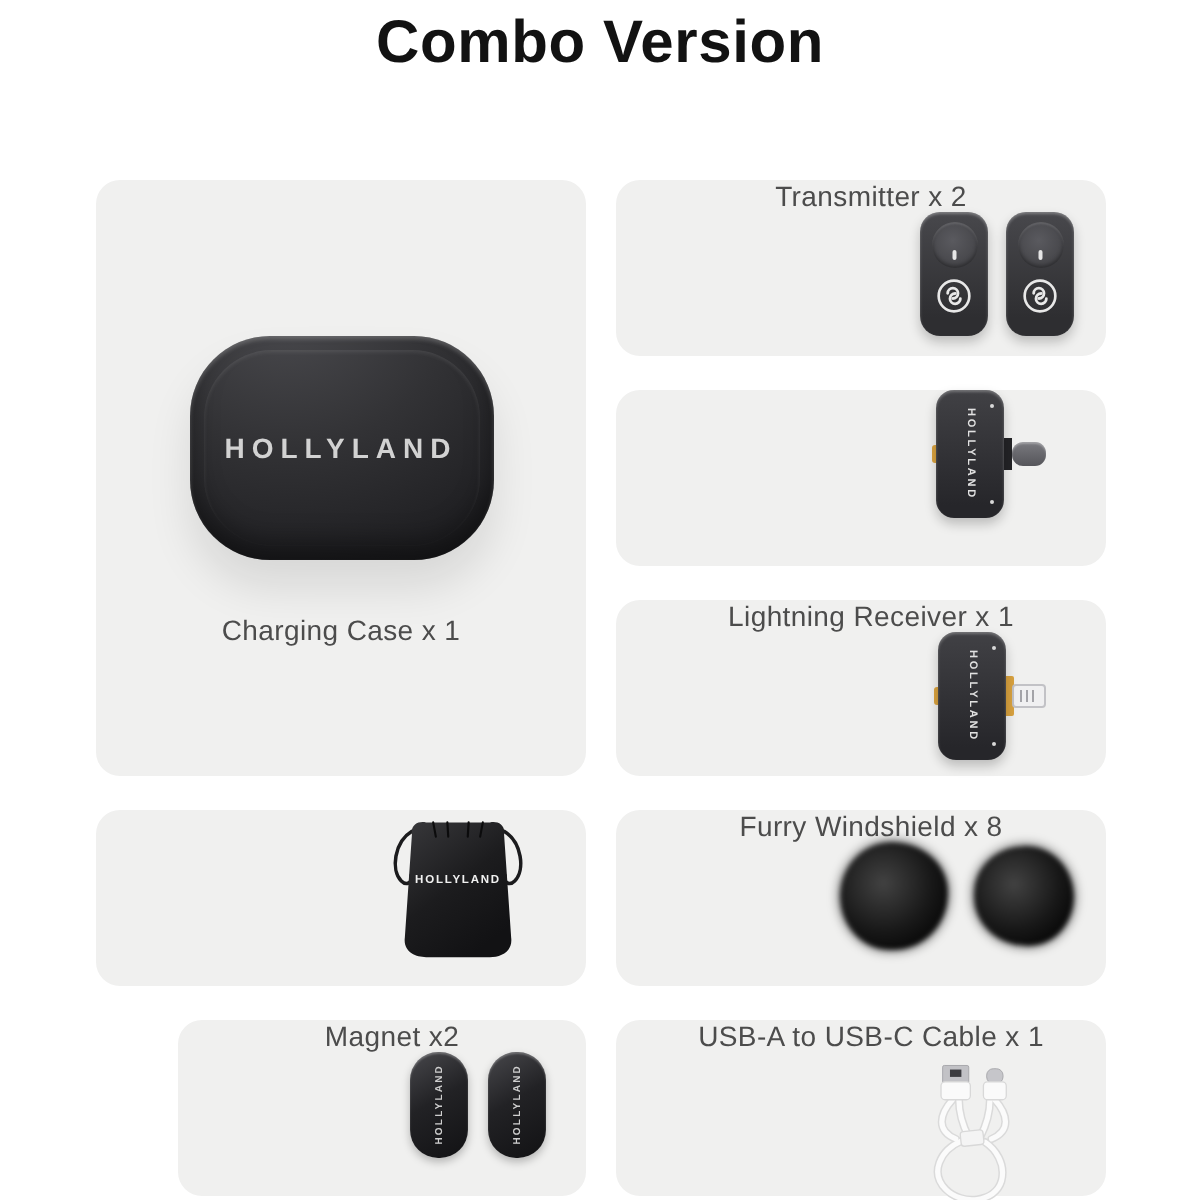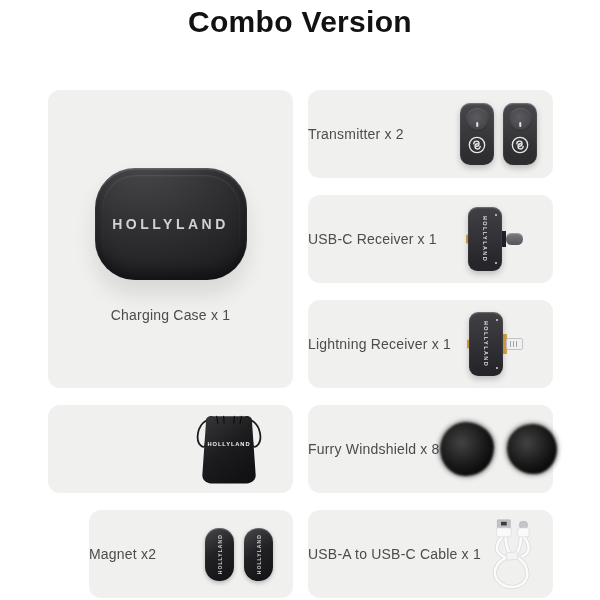--- a/index.html
+++ b/index.html
@@ -16,21 +16,21 @@
   .grid{
     position:absolute;left:48px;top:90px;
     display:grid;
     grid-template-columns:245px 245px;
     grid-template-rows:repeat(5,88px);
     column-gap:15px;row-gap:17px;
   }
   .card{
     background:#f0f0ef;border-radius:12px;
     display:flex;align-items:center;
-    padding-left:0;box-sizing:border-box;
+    padding-left:10px;box-sizing:border-box;flex-direction:column;
   }
   .label{
     font-size:14px;color:#4c4c4c;letter-spacing:.2px;white-space:nowrap;
   }
   .devices{display:flex;align-items:center;margin-left:auto;}
 
   
   .card-case{
     grid-column:1;grid-row:1 / span 3;
     flex-direction:column;justify-content:flex-start;
@@ -167,21 +167,20 @@
         <svg class="tx-logo" width="20" height="20" viewBox="0 0 24 24">
           <circle cx="12" cy="12" r="9.2" fill="none" stroke="#e8e8e8" stroke-width="1.6"></circle>
           <path d="M8.2 10.4 a3.1 3.1 0 1 1 3.1 3.1" fill="none" stroke="#e8e8e8" stroke-width="1.7" stroke-linecap="round"></path>
           <path d="M15.8 13.6 a3.1 3.1 0 1 1 -3.1 -3.1" fill="none" stroke="#e8e8e8" stroke-width="1.7" stroke-linecap="round"></path>
         </svg>
       </div>
     </div>
   </div>
 
   <div class="card" style="grid-column:2;grid-row:2;">
-    <span class="label">USB-C Receiver x 1</span>
     <div class="devices rx rx-usbc">
       <div class="rx-tab"></div>
       <div class="rx-body">
         <span class="rx-dot top"></span>
         <span class="rx-wordmark">HOLLYLAND</span>
         <span class="rx-dot bot"></span>
       </div>
       <div class="rx-neck"></div>
       <div class="plug-usbc"></div>
     </div>

